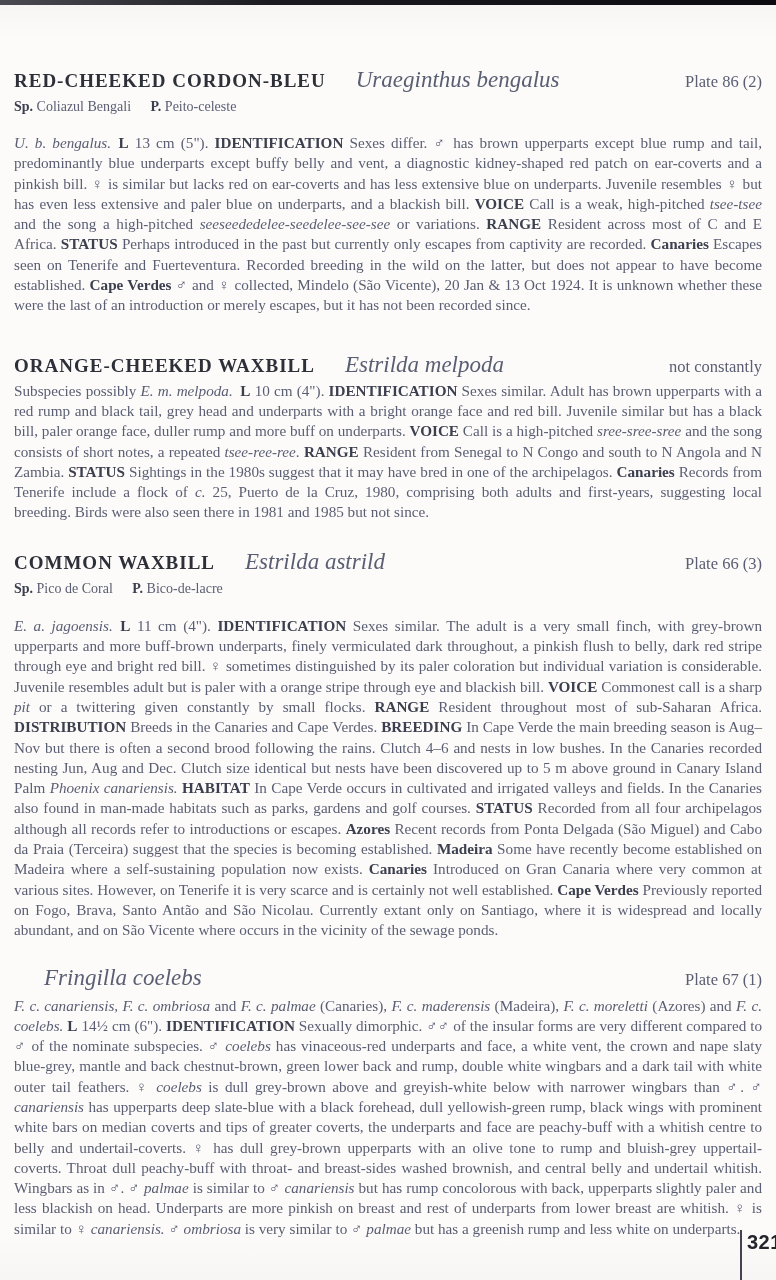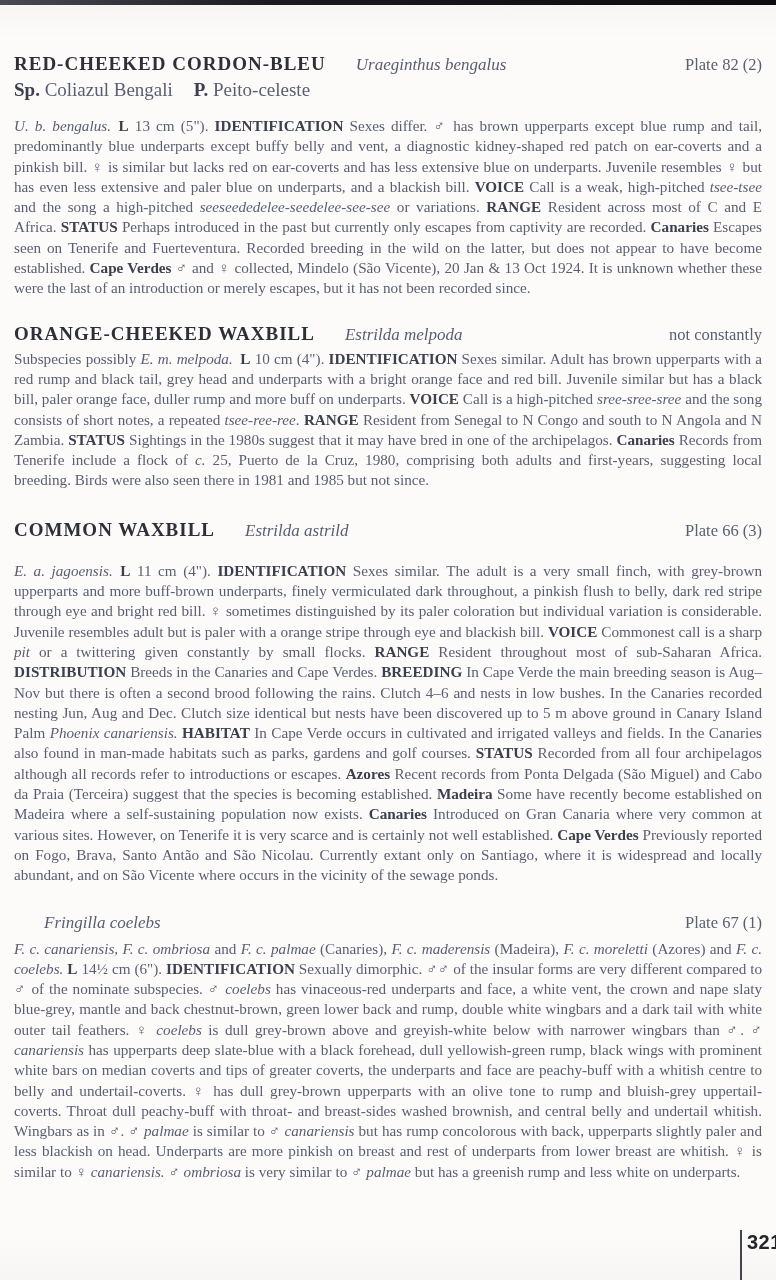--- a/index.html
+++ b/index.html
@@ -16,40 +16,40 @@
     color:var(--ink,#5a5e72);
   }
   .scan-edge{
     position:absolute;top:0;left:0;width:776px;height:5px;
     background:linear-gradient(90deg,#4a4a52 0,#1a1a20 35%,#0b0b10 100%);
   }
   .content{
     position:absolute;top:5px;left:0;width:748px;padding:0 14px;
   }
   section.species{display:block;}
-  .s0{margin-top:46px;}
-  .s1{margin-top:22px;}
+  .s0{margin-top:62px;}
+  .s1{margin-top:36px;}
   .s2{margin-top:26px;}
   .s3{margin-top:24px;}
   .head-row{
     display:flex;align-items:baseline;line-height:26px;white-space:nowrap;
   }
   .common{
     font-weight:bold;font-size:19px;letter-spacing:1px;
     color:var(--heading_ink,#2e3039);
   }
   .sci{
-    font-style:italic;font-size:17px;margin-left:30px;
+    font-style:italic;font-size:23px;margin-left:30px;
     color:var(--ink,#4c5065);
   }
   .plate{
     margin-left:auto;font-size:16.5px;color:var(--ink,#4c5065);
   }
   .sp-line{
-    font-size:19px;line-height:20px;margin-top:2px;color:var(--ink,#565a6e);
+    font-size:14px;line-height:20px;margin-top:2px;color:var(--ink,#565a6e);
   }
   .sp-line b{color:var(--bold_ink,#33363f);}
   .sp-line .pt-label{margin-left:16px;}
   p.body{
     margin:0;text-align:justify;
     font-size:15.2px;line-height:20.3px;
     color:var(--ink,#5a5e72);
   }
   .s0 p.body{margin-top:16px;}
   .s1 p.body{margin-top:1px;}
@@ -73,21 +73,21 @@
 
 <div class="page">
   <div class="scan-edge"></div>
 
   <div class="content">
 
     <section class="species s0">
       <div class="head-row">
         <span class="common">RED-CHEEKED CORDON-BLEU</span>
         <span class="sci">Uraeginthus bengalus</span>
-        <span class="plate">Plate 82 (2)</span>
+        <span class="plate">Plate 86 (2)</span>
       </div>
       <div class="sp-line">
         <b>Sp.</b>
         <span>Coliazul Bengali</span>
         <b class="pt-label">P.</b>
         <span>Peito-celeste</span>
       </div>
       <p class="body"><i>U. b. bengalus.</i><span> </span><b>L</b><span> 13 cm (5"). </span><b>IDENTIFICATION</b><span> Sexes differ. ♂ has brown upperparts except blue rump and tail, predominantly blue underparts except buffy belly and vent, a diagnostic kidney-shaped red patch on ear-coverts and a pinkish bill. ♀ is similar but lacks red on ear-coverts and has less extensive blue on underparts. Juvenile resembles ♀ but has even less extensive and paler blue on underparts, and a blackish bill. </span><b>VOICE</b><span> Call is a weak, high-pitched </span><i>tsee-tsee</i><span> and the song a high-pitched </span><i>seeseededelee-seedelee-see-see</i><span> or variations. </span><b>RANGE</b><span> Resident across most of C and E Africa. </span><b>STATUS</b><span> Perhaps introduced in the past but currently only escapes from captivity are recorded. </span><b>Canaries</b><span> Escapes seen on Tenerife and Fuerteventura. Recorded breeding in the wild on the latter, but does not appear to have become established. </span><b>Cape Verdes</b><span> ♂ and ♀ collected, Mindelo (São Vicente), 20 Jan &amp; 13 Oct 1924. It is unknown whether these were the last of an introduction or merely escapes, but it has not been recorded since.</span></p>
     </section>
 
@@ -99,20 +99,26 @@
       </div>
       <p class="body"><span>Subspecies possibly </span><i>E. m. melpoda.</i><span> </span><b>L</b><span> 10 cm (4"). </span><b>IDENTIFICATION</b><span> Sexes similar. Adult has brown upperparts with a red rump and black tail, grey head and underparts with a bright orange face and red bill. Juvenile similar but has a black bill, paler orange face, duller rump and more buff on underparts. </span><b>VOICE</b><span> Call is a high-pitched </span><i>sree-sree-sree</i><span> and the song consists of short notes, a repeated </span><i>tsee-ree-ree</i><span>. </span><b>RANGE</b><span> Resident from Senegal to N Congo and south to N Angola and N Zambia. </span><b>STATUS</b><span> Sightings in the 1980s suggest that it may have bred in one of the archipelagos. </span><b>Canaries</b><span> Records from Tenerife include a flock of </span><i>c.</i><span> 25, Puerto de la Cruz, 1980, comprising both adults and first-years, suggesting local breeding. Birds were also seen there in 1981 and 1985 but not since.</span></p>
     </section>
 
     <section class="species s2">
       <div class="head-row">
         <span class="common">COMMON WAXBILL</span>
         <span class="sci">Estrilda astrild</span>
         <span class="plate">Plate 66 (3)</span>
       </div>
+      <div class="sp-line">
+        <b>Sp.</b>
+        <span>Pico de Coral</span>
+        <b class="pt-label">P.</b>
+        <span>Bico-de-lacre</span>
+      </div>
       <p class="body"><i>E. a. jagoensis.</i><span> </span><b>L</b><span> 11 cm (4"). </span><b>IDENTIFICATION</b><span> Sexes similar. The adult is a very small finch, with grey-brown upperparts and more buff-brown underparts, finely vermiculated dark throughout, a pinkish flush to belly, dark red stripe through eye and bright red bill. ♀ sometimes distinguished by its paler coloration but individual variation is considerable. Juvenile resembles adult but is paler with a orange stripe through eye and blackish bill. </span><b>VOICE</b><span> Commonest call is a sharp </span><i>pit</i><span> or a twittering given constantly by small flocks. </span><b>RANGE</b><span> Resident throughout most of sub-Saharan Africa. </span><b>DISTRIBUTION</b><span> Breeds in the Canaries and Cape Verdes. </span><b>BREEDING</b><span> In Cape Verde the main breeding season is Aug–Nov but there is often a second brood following the rains. Clutch 4–6 and nests in low bushes. In the Canaries recorded nesting Jun, Aug and Dec. Clutch size identical but nests have been discovered up to 5 m above ground in Canary Island Palm </span><i>Phoenix canariensis.</i><span> </span><b>HABITAT</b><span> In Cape Verde occurs in cultivated and irrigated valleys and fields. In the Canaries also found in man-made habitats such as parks, gardens and golf courses. </span><b>STATUS</b><span> Recorded from all four archipelagos although all records refer to introductions or escapes. </span><b>Azores</b><span> Recent records from Ponta Delgada (São Miguel) and Cabo da Praia (Terceira) suggest that the species is becoming established. </span><b>Madeira</b><span> Some have recently become established on Madeira where a self-sustaining population now exists. </span><b>Canaries</b><span> Introduced on Gran Canaria where very common at various sites. However, on Tenerife it is very scarce and is certainly not well established. </span><b>Cape Verdes</b><span> Previously reported on Fogo, Brava, Santo Antão and São Nicolau. Currently extant only on Santiago, where it is widespread and locally abundant, and on São Vicente where occurs in the vicinity of the sewage ponds.</span></p>
     </section>
 
     <section class="species s3">
       <div class="head-row">
         <span class="sci">Fringilla coelebs</span>
         <span class="plate">Plate 67 (1)</span>
       </div>
       <p class="body"><i>F. c. canariensis, F. c. ombriosa</i><span> and </span><i>F. c. palmae</i><span> (Canaries), </span><i>F. c. maderensis</i><span> (Madeira), </span><i>F. c. moreletti</i><span> (Azores) and </span><i>F. c. coelebs.</i><span> </span><b>L</b><span> 14½ cm (6"). </span><b>IDENTIFICATION</b><span> Sexually dimorphic. ♂♂ of the insular forms are very different compared to ♂ of the nominate subspecies. ♂ </span><i>coelebs</i><span> has vinaceous-red underparts and face, a white vent, the crown and nape slaty blue-grey, mantle and back chestnut-brown, green lower back and rump, double white wingbars and a dark tail with white outer tail feathers. ♀ </span><i>coelebs</i><span> is dull grey-brown above and greyish-white below with narrower wingbars than ♂. ♂ </span><i>canariensis</i><span> has upperparts deep slate-blue with a black forehead, dull yellowish-green rump, black wings with prominent white bars on median coverts and tips of greater coverts, the underparts and face are peachy-buff with a whitish centre to belly and undertail-coverts. ♀ has dull grey-brown upperparts with an olive tone to rump and bluish-grey uppertail-coverts. Throat dull peachy-buff with throat- and breast-sides washed brownish, and central belly and undertail whitish. Wingbars as in ♂. ♂ </span><i>palmae</i><span> is similar to ♂ </span><i>canariensis</i><span> but has rump concolorous with back, upperparts slightly paler and less blackish on head. Underparts are more pinkish on breast and rest of underparts from lower breast are whitish. ♀ is similar to ♀ </span><i>canariensis.</i><span> ♂ </span><i>ombriosa</i><span> is very similar to ♂ </span><i>palmae</i><span> but has a greenish rump and less white on underparts.</span></p>
     </section>

